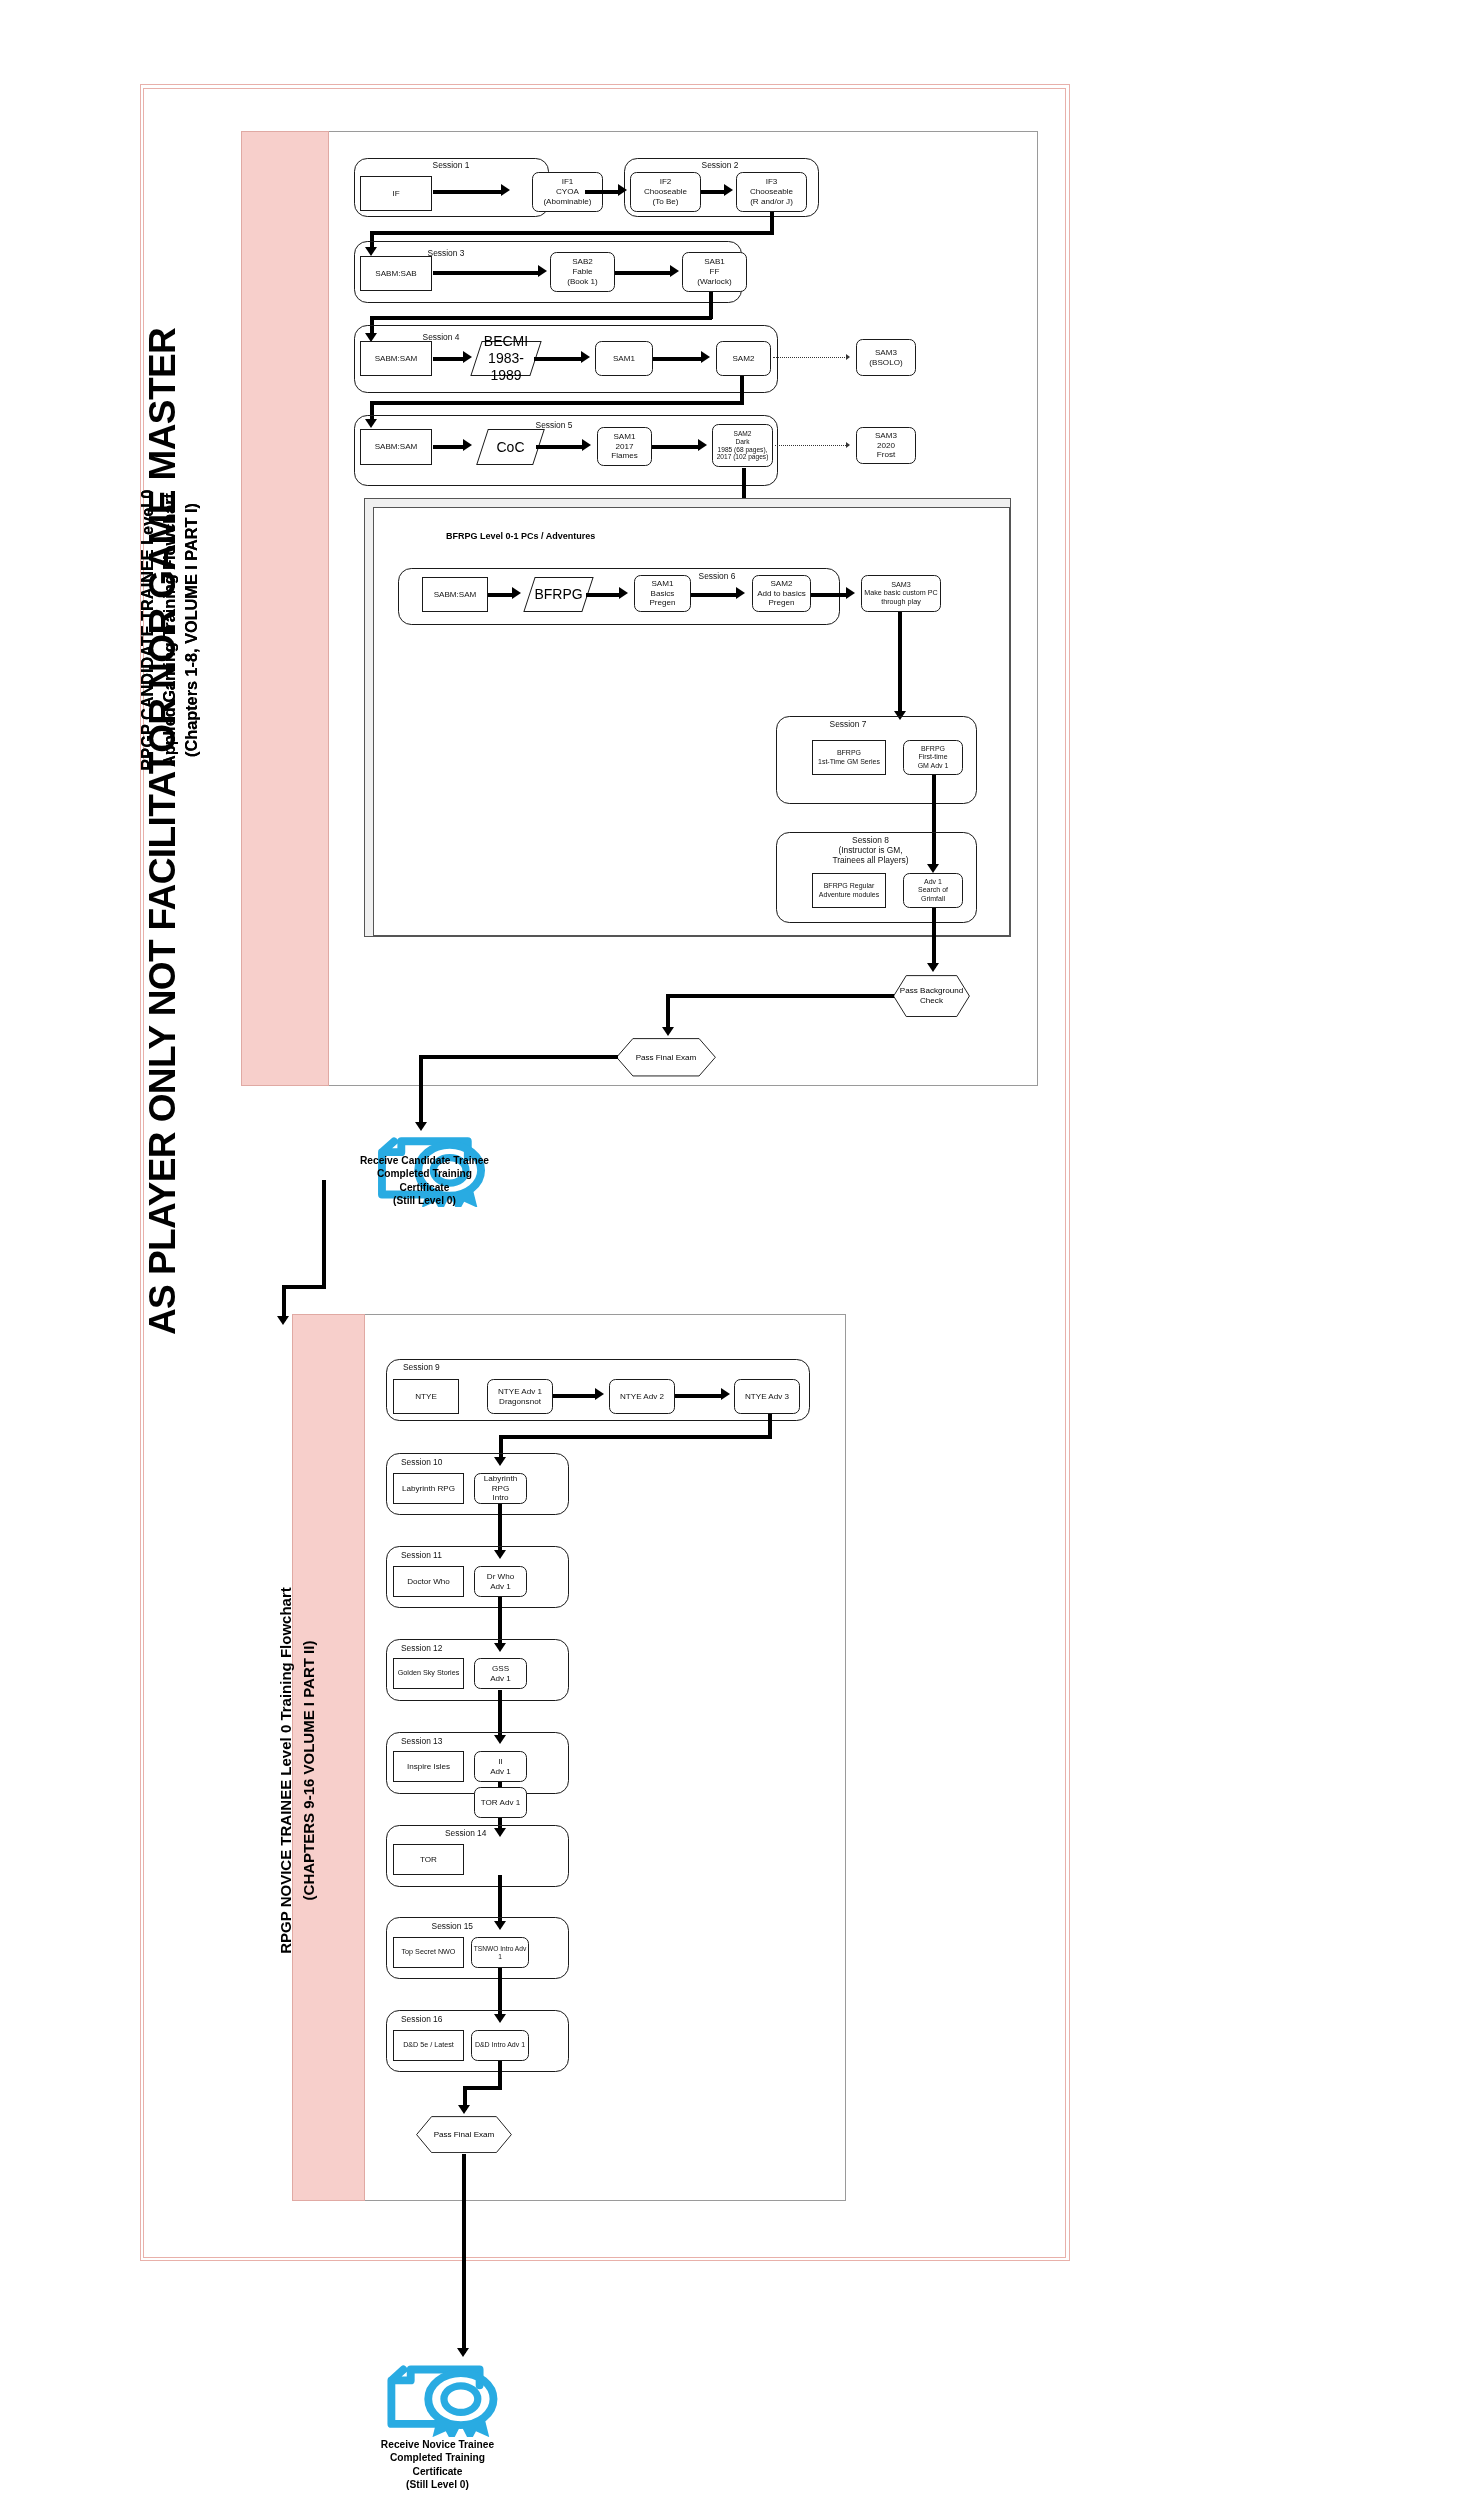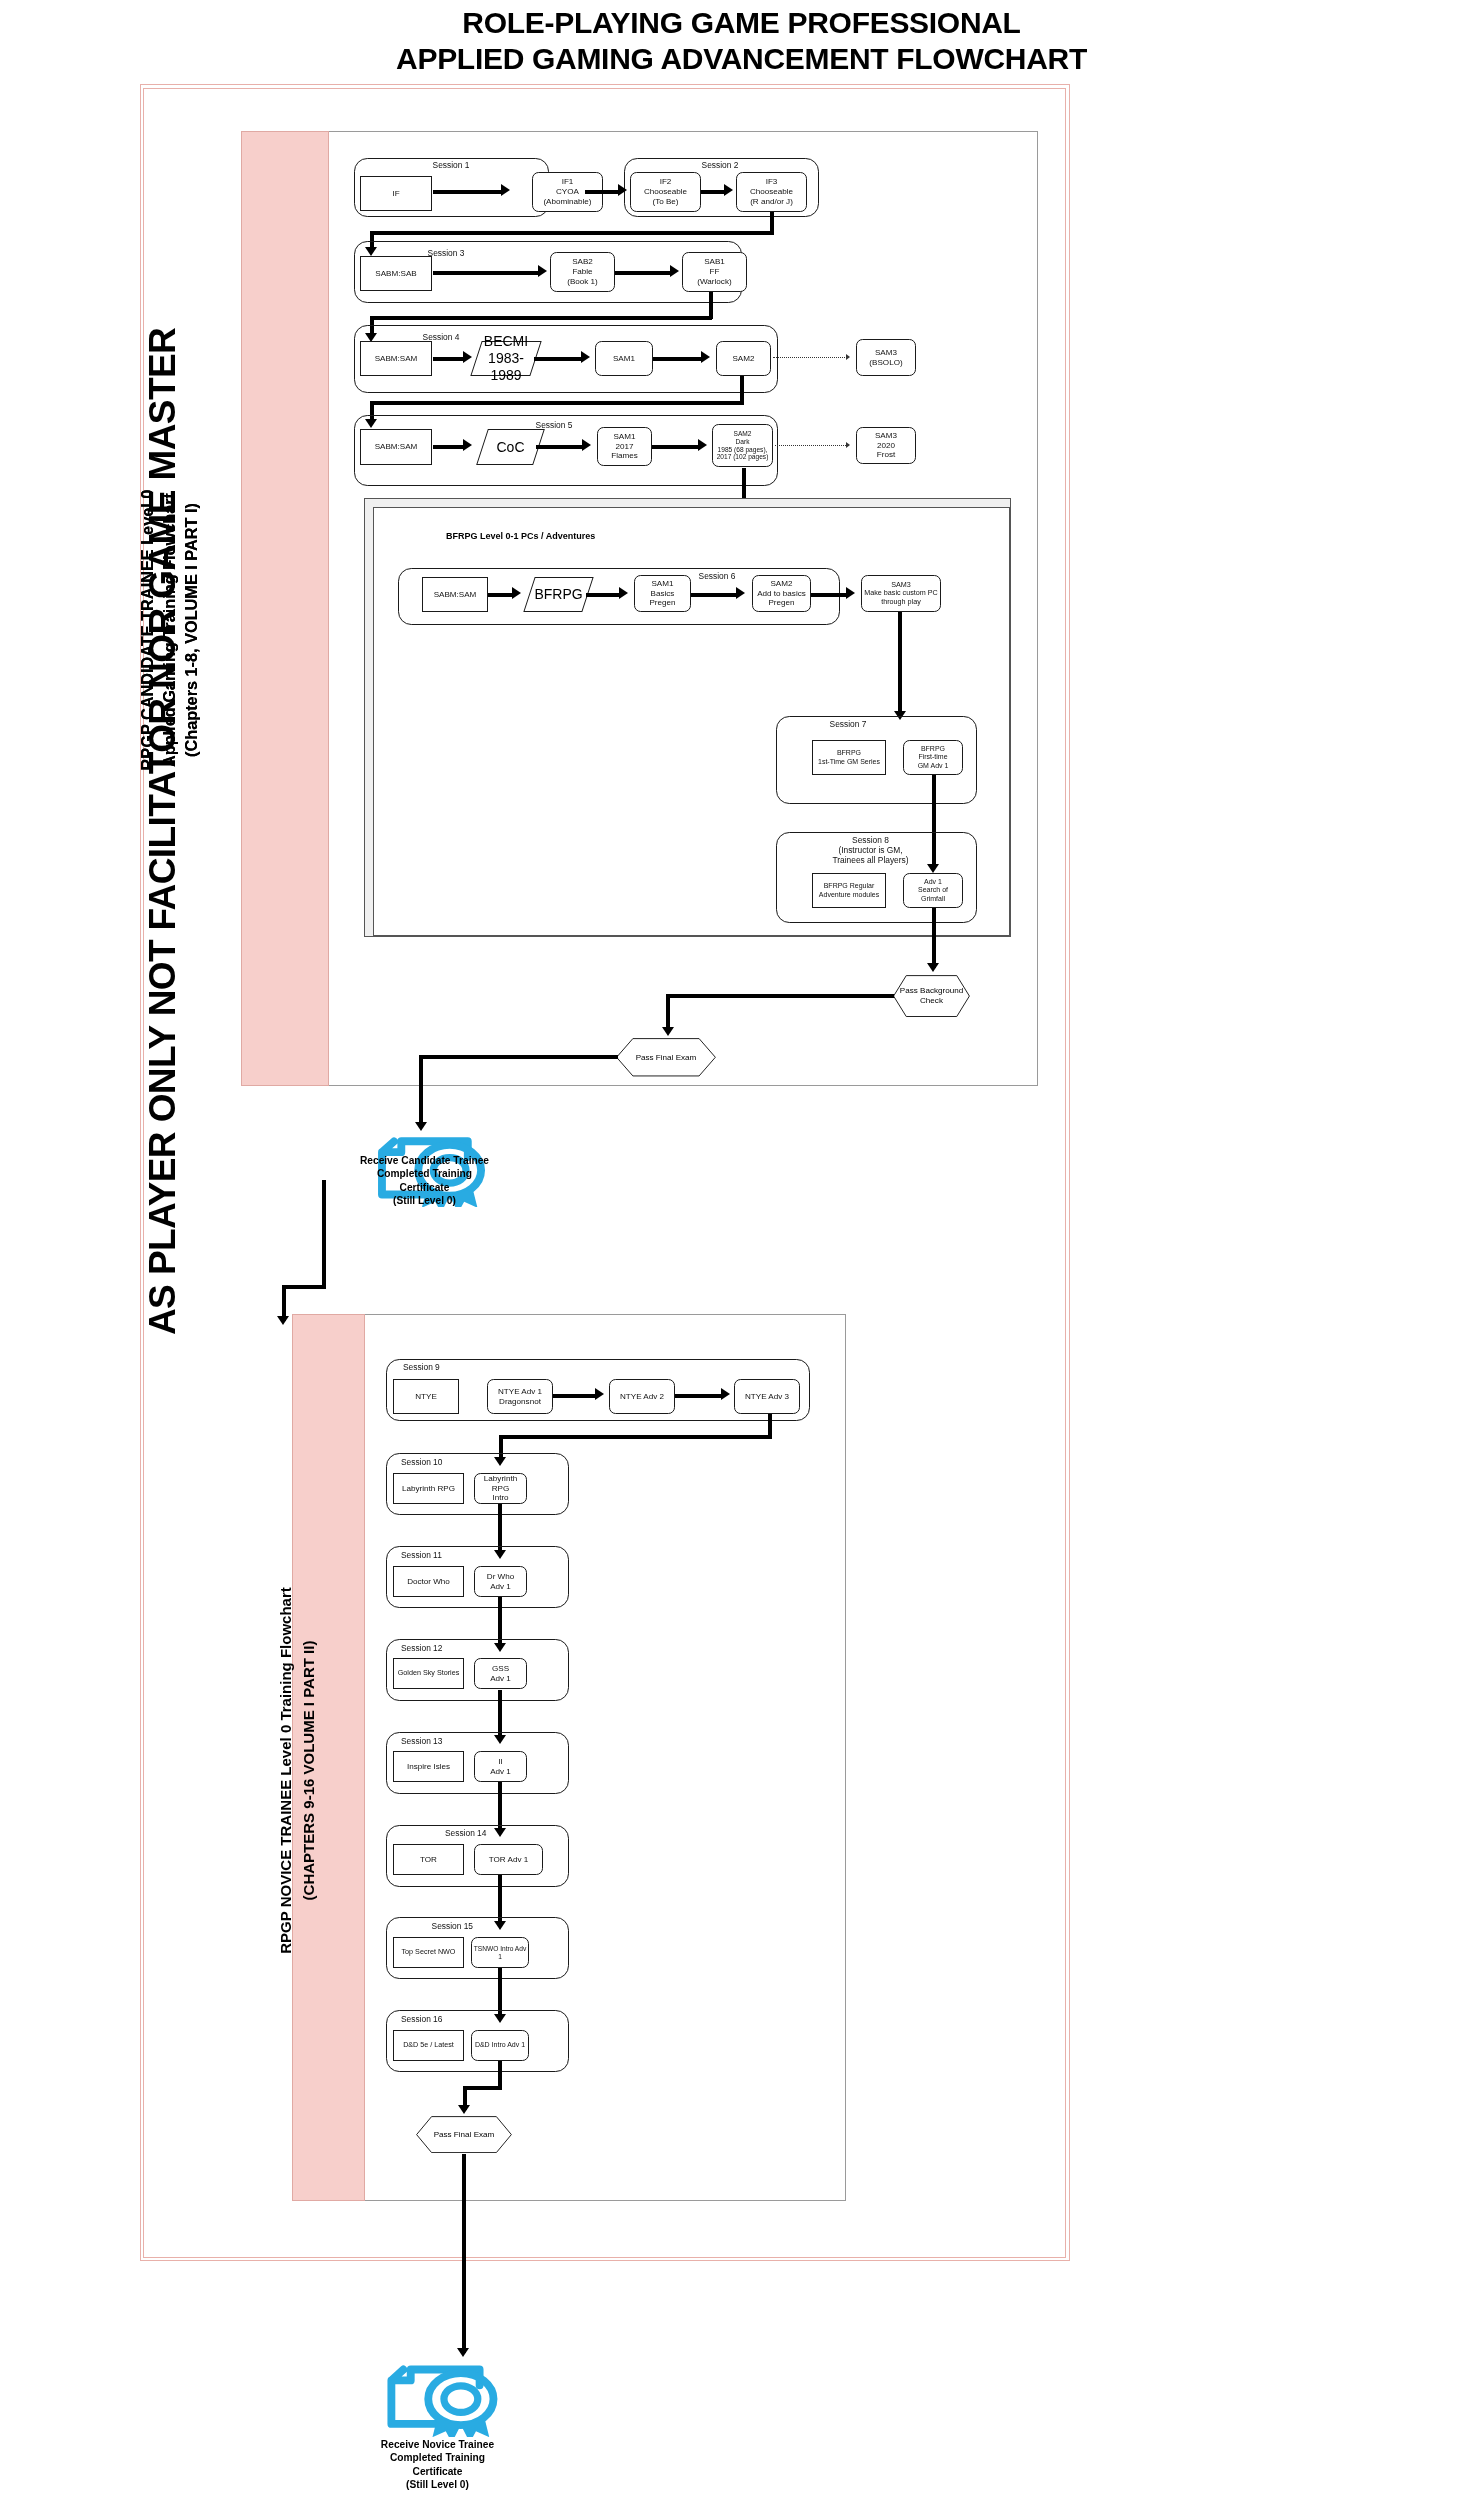--- a/index.html
+++ b/index.html
@@ -85,24 +85,20 @@
 
   
   .cert{position:absolute;}
   .cert-cap{position:absolute;text-align:center;font-weight:bold;font-size:10.2px;line-height:1.3;white-space:pre-line;}
 </style>
 </head>
 <body>
 
 <div id="page">
 
-  <div id="title">
-    <span class="l">ROLE-PLAYING GAME PROFESSIONAL</span>
-    <span class="l">APPLIED GAMING ADVANCEMENT FLOWCHART</span>
-  </div>
 
   <div id="outer-frame"></div>
   <div id="inner-frame"></div>
 
   <div id="slogan">AS PLAYER ONLY NOT FACILITATOR NOR GAME MASTER</div>
 
   <div class="band" style="left:241px;top:131px;width:86px;height:953px;"></div>
   <div class="band-label" style="left:-193px;top:597px;width:723px;font-size:16.3px;line-height:1.35;
               transform:rotate(-90deg);white-space:pre-line;">RPGP CANDIDATE TRAINEE Level 0
 Applied Gaming Training Flowchart
@@ -442,21 +438,21 @@
 Adv 1</span>
   </div>
   <div class="ln lnv" style="left:498px;top:1782px;height:49px;"></div>
   <div class="arw down" style="left:494px;top:1828px;"></div>
 
   <div class="grp" style="left:386px;top:1825px;width:181px;height:60px;"></div>
   <div class="grp-label" style="left:401px;top:1829px;width:72px;text-align:left;margin-left:44px;">Session 14</div>
   <div class="node sq" style="left:393px;top:1844px;width:71px;height:31px;">
     <span class="t">TOR</span>
   </div>
-  <div class="node round" style="left:474px;top:1844px;width:69px;height:31px;">
+  <div class="node round" style="left:474px;top:1787px;width:53px;height:31px;">
     <span class="t">TOR Adv 1</span>
   </div>
   <div class="ln lnv" style="left:498px;top:1875px;height:49px;"></div>
   <div class="arw down" style="left:494px;top:1921px;"></div>
 
   <div class="grp" style="left:386px;top:1917px;width:181px;height:60px;"></div>
   <div class="grp-label" style="left:401px;top:1922px;width:72px;text-align:right;">Session 15</div>
   <div class="node sq" style="left:393px;top:1937px;width:71px;height:31px;font-size:7.2px;">
     <span class="t">Top Secret NWO</span>
   </div>

